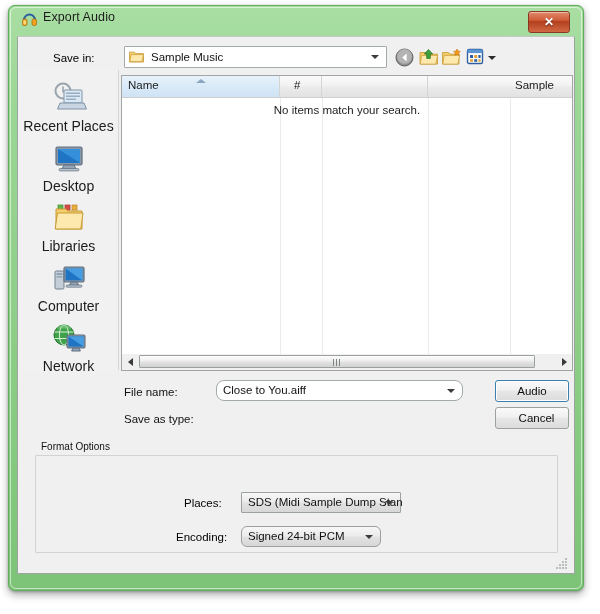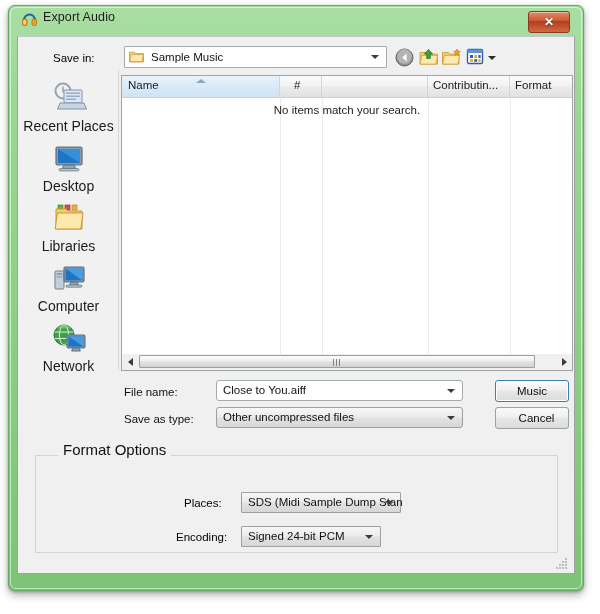--- a/index.html
+++ b/index.html
@@ -182,21 +182,21 @@
     background-size:3px 7px;
   }
 
   
   .frow-label{position:absolute;font-size:11.5px;color:#111;}
   #lbl-filename{left:124px;top:386px;}
   #lbl-savetype{left:124px;top:413px;text-align:right;}
 
   .fcombo{
     position:absolute;left:216px;height:21px;width:247px;
-    box-sizing:border-box;border-radius:3px;cursor:default;
+    box-sizing:border-box;border-radius:8px;cursor:default;
   }
   #cmb-filename{
     top:380px;background:#fff;border:1px solid #a3aba8;
   }
   #cmb-savetype{
     top:407px;
     background:linear-gradient(180deg,#f7f7f7 0%,#ebebeb 48%,#e2e2e2 52%,#d7d7d7 100%);
     border:1px solid #9aa19e;
   }
   .fcombo .v{position:absolute;left:6px;top:3px;font-size:11.5px;color:#111;white-space:nowrap;}
@@ -213,31 +213,31 @@
   #btn-save{top:380px;border:1px solid #3c7fb1;box-shadow:inset 0 0 0 1px #fff;}
   #btn-cancel{top:407px;padding-left:9px;}
 
   
   .group{
     position:absolute;left:35px;top:455px;width:523px;height:98px;
     border:1px solid #d3d3d3;border-radius:1px;box-sizing:border-box;
   }
   .group-title{
     position:absolute;left:36px;top:441px;padding:0 5px;
-    background:#f0f0f0;font-size:15px;color:#111;margin-left:22px;
+    background:#f0f0f0;font-size:10px;color:#111;
   }
   #lbl-header{position:absolute;left:184px;top:497px;font-size:11.5px;}
   #lbl-encoding{position:absolute;left:176px;top:531px;font-size:11.5px;}
   .ocombo{
     position:absolute;left:241px;height:21px;box-sizing:border-box;border-radius:1px;
     background:linear-gradient(180deg,#f7f7f7 0%,#ebebeb 48%,#e2e2e2 52%,#d7d7d7 100%);
     border:1px solid #9aa19e;cursor:default;
   }
   #cmb-header{top:492px;width:160px;}
-  #cmb-encoding{top:526px;width:140px;}
+  #cmb-encoding{top:526px;width:140px;border-radius:6px;}
   .ocombo .v{position:absolute;left:6px;top:3px;font-size:11.5px;color:#111;white-space:nowrap;overflow:hidden;}
 
   
   .grip{position:absolute;left:556px;top:558px;width:13px;height:13px;}
   .grip i{position:absolute;width:2px;height:2px;background:#b9bdbb;display:block;}
 </style>
 </head>
 <body>
 
 <div id="root">
@@ -397,25 +397,22 @@
       <div class="lv-col sorted" style="left:0;width:158px;">
         <span class="sort-arrow"></span>
         <span style="left:6px;">Name</span>
       </div>
       <div class="lv-col" style="left:158px;width:42px;">
         <span style="left:14px;">#</span>
       </div>
       <div class="lv-col" style="left:200px;width:106px;">
         <span style="left:28px;margin-top:36px;">Title</span>
       </div>
-      <div class="lv-col" style="left:306px;width:82px;">
-        <span style="left:5px;">Contributin...</span>
-      </div>
       <div class="lv-col" style="left:388px;width:62px;border-right:none;">
-        <span style="left:5px;">Format</span>
+        <span style="left:5px;">Sample</span>
       </div>
     </div>
 
     <div class="lv-body-lines">
       <div class="lv-vline" style="left:158px;"></div>
       <div class="lv-vline" style="left:200px;"></div>
       <div class="lv-vline" style="left:306px;"></div>
       <div class="lv-vline" style="left:388px;"></div>
     </div>
 
@@ -434,27 +431,23 @@
       </div>
   </div>
 
   <div class="frow-label" id="lbl-filename">File name:</div>
   <div class="fcombo" id="cmb-filename">
     <span class="v">Close to You.aiff</span>
     <span class="combo-arrow"></span>
   </div>
 
   <div class="frow-label" id="lbl-savetype">Save as type:</div>
-  <div class="fcombo" id="cmb-savetype">
-    <span class="v">Other uncompressed files</span>
-    <span class="combo-arrow"></span>
-  </div>
 
   <div class="dlgbtn" id="btn-save">
-    <span>Music</span>
+    <span>Audio</span>
   </div>
   <div class="dlgbtn" id="btn-cancel">
     <span>Cancel</span>
   </div>
 
   <div class="group"></div>
   <div class="group-title">Format Options</div>
 
   <div id="lbl-header">Places:</div>
   <div class="ocombo" id="cmb-header">

